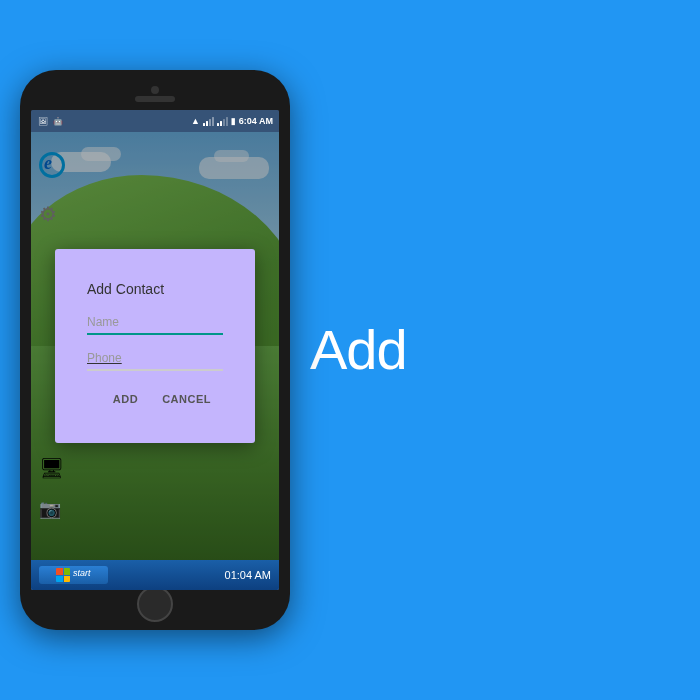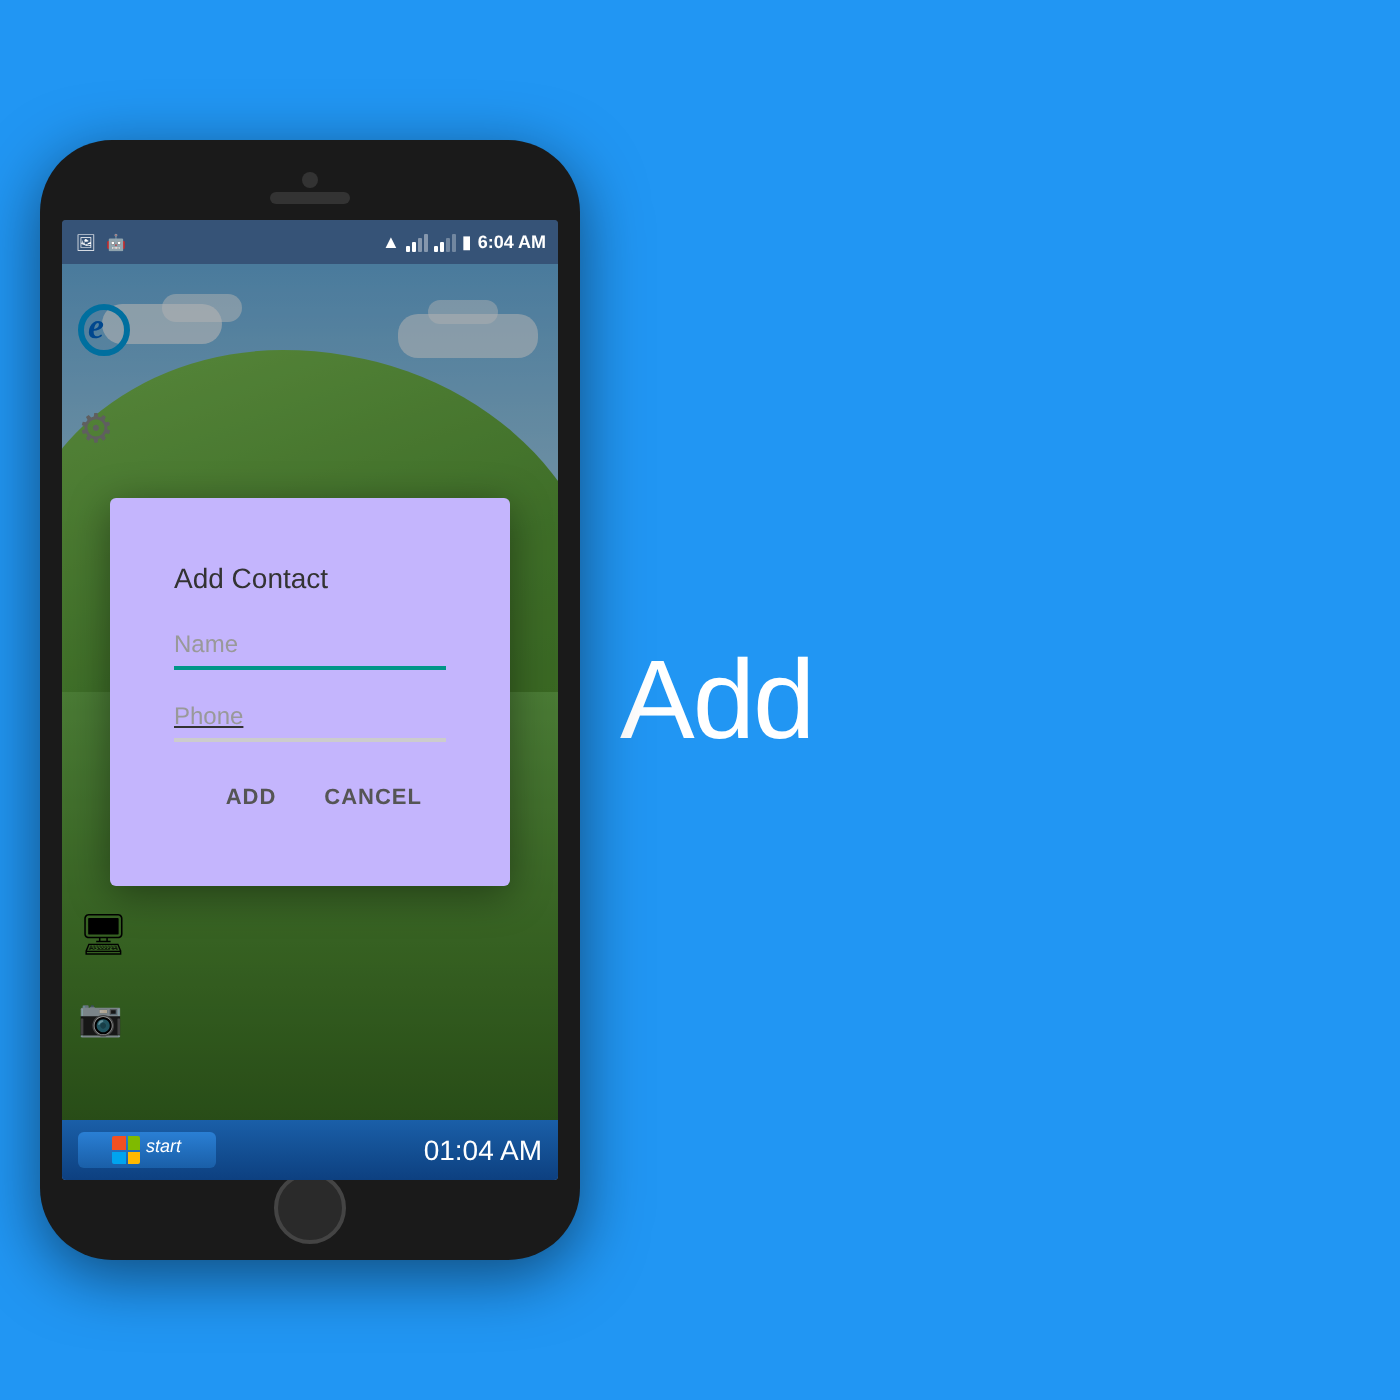--- a/index.html
+++ b/index.html
@@ -256,21 +256,21 @@
     .flag-q4 { background: #ffb900; border-radius: 0 0 1px 0; }
 
     .start-text {
       color: white;
       font-size: 9px;
       font-style: italic;
     }
 
     .taskbar-time {
       color: white;
-      font-size: 14px;
+      font-size: 11px;
     }
 
     
     .dialog-overlay {
       position: absolute;
       top: 22px;
       left: 0;
       right: 0;
       bottom: 30px;
       background: rgba(0,0,0,0.3);

